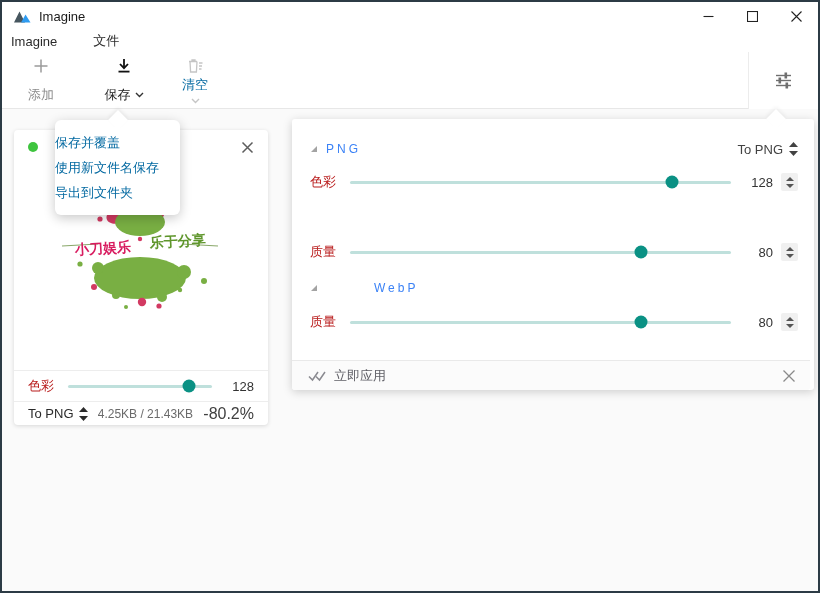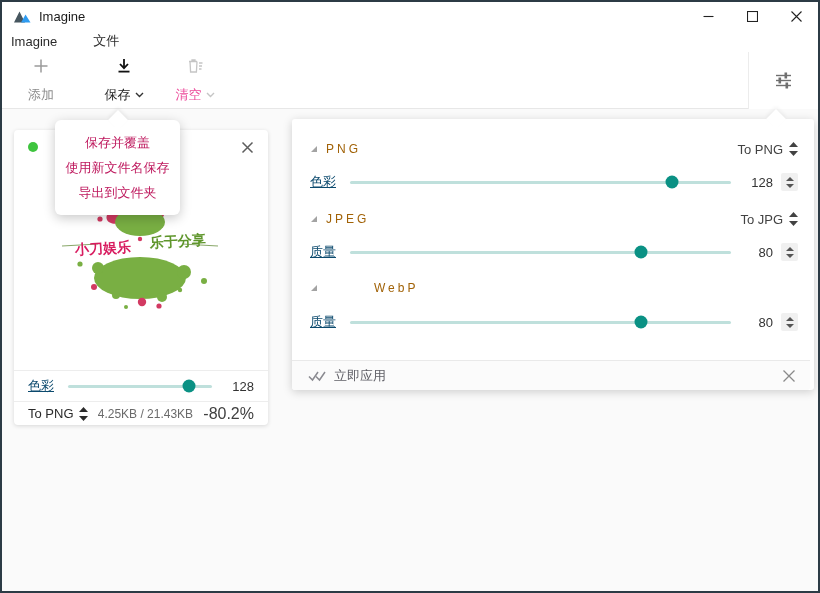--- a/index.html
+++ b/index.html
@@ -20,51 +20,51 @@
 
   
   .toolbar { position:absolute; left:2px; top:52px; right:2px; height:57px; background:#fff; border-bottom:1px solid #e7e7e7; }
   .tool-btn { position:absolute; top:6px; height:46px; display:flex; flex-direction:column; align-items:center; justify-content:space-between; }
   .tool-label { font-size:13px; display:flex; align-items:center; gap:4px; }
   .btn-add { left:16px; width:46px; }
   .btn-save { left:94px; width:56px; }
   .btn-clear { left:164px; width:58px; }
   .btn-add .tool-label { color:#8c8c8c; }
   .btn-save .tool-label { color:#1f1f1f;text-align:right; }
-  .btn-clear .tool-label { color:#ec4899; }
+  .btn-clear .tool-label { color:#0369a1;flex-direction:column; }
   .settings-tile { position:absolute; right:0; top:0; width:70px; height:57px; background:#fff; border-left:1px solid #ececec; display:flex; align-items:center; justify-content:center; }
 
   
   .card { position:absolute; left:14px; top:130px; width:254px; height:295px; background:#fff; border-radius:4px; box-shadow:0 1px 4px rgba(0,0,0,.14); }
   .card-header { position:absolute; left:0; top:0; right:0; height:34px; display:flex; align-items:center; padding:0 14px; }
   .status-dot { width:10px; height:10px; border-radius:50%; background:#3ec43e; }
   .card-close { margin-left:auto; display:flex; align-items:center; }
   .card-image { position:absolute; left:0; top:34px; right:0; height:206px; display:flex; align-items:center; justify-content:flex-start; flex-direction:column; }
   .card-slider-row { position:absolute; left:0; top:240px; right:0; height:31px; border-top:1px solid #ededed; display:flex; align-items:center; padding:0 14px; }
   .card-footer { position:absolute; left:0; top:271px; right:0; height:24px; border-top:1px solid #ededed; display:flex; align-items:center; padding:0 14px; }
   .fmt-select { display:flex; align-items:center; gap:5px; font-size:13px; color:#2b2b2b; }
   .size-text { flex:1; text-align:center; font-size:12px; color:#6a6a6a; }
   .savings { font-size:16px; color:#404040; }
 
   
-  .slider-label { font-size:13px; color:#0c4a6e; width:40px; flex:none;text-decoration:underline; }
+  .slider-label { font-size:13px; color:#b91c1c; width:40px; flex:none; }
   .slider-track { position:relative; flex:1; height:3px; border-radius:2px; background:#bfe0dc; margin-right:12px; }
   .slider-handle { position:absolute; top:50%; transform:translate(-50%,-50%); width:13px; height:13px; border-radius:50%; background:#0a9184; }
   .slider-value { width:30px; text-align:right; font-size:13px; color:#333; flex:none; }
 
   
   .dropdown { position:absolute; left:55px; top:120px; width:125px; background:#fff; border-radius:6px; box-shadow:0 3px 12px rgba(0,0,0,.22); padding:10px 0; z-index:50; }
   .dropdown::before { content:""; position:absolute; left:56px; top:-7px; width:14px; height:14px; background:#fff; transform:rotate(45deg); box-shadow:-2px -2px 4px rgba(0,0,0,.06); }
-  .dropdown-item { height:25px; line-height:25px; text-align:center; font-size:13px; color:#be185d; white-space:nowrap; }
+  .dropdown-item { height:25px; line-height:25px; text-align:left; font-size:13px; color:#0369a1; white-space:nowrap; }
 
   
   .popover { position:absolute; left:292px; top:119px; width:522px; height:271px; background:#fff; border-radius:3px; box-shadow:0 2px 10px rgba(0,0,0,.18); z-index:40; }
   .popover::before { content:""; position:absolute; left:477px; top:-7px; width:14px; height:14px; background:#fff; transform:rotate(45deg); box-shadow:-2px -2px 4px rgba(0,0,0,.05); }
   .sec-header { position:absolute; left:0; right:0; height:28px; display:flex; align-items:center; padding:0 16px 0 18px; }
-  .sec-title { font-size:12px; color:#a16207; letter-spacing:3px; margin-left:8px; }
+  .sec-title { font-size:12px; color:#3b82f6; letter-spacing:3px; margin-left:8px; }
   .sec-fmt { margin-left:auto; display:flex; align-items:center; gap:6px; font-size:13px; color:#424242; }
   .sec-slider { position:absolute; left:0; right:0; height:28px; display:flex; align-items:center; padding:0 16px 0 18px; }
   .spinner { width:17px; height:18px; margin-left:8px; background:#f0f0f0; border-radius:2px; display:flex; align-items:center; justify-content:center; flex:none; }
   .pop-footer { position:absolute; left:0; right:4px; bottom:0; height:30px; border-top:1px solid #e9e9e9; background:#fbfbfb; border-radius:0 0 3px 3px; display:flex; align-items:center; padding:0 14px 0 16px; }
   .apply-label { font-size:13px; color:#5f5f66; margin-left:8px; }
   .pop-close { margin-left:auto; display:flex; align-items:center; }
 </style>
 </head>
 <body>
 
@@ -241,33 +241,20 @@
     </span>
     <span class="slider-value">128</span>
     <span class="spinner">
       <svg width="8" height="11" viewBox="0 0 8 11">
           <polygon points="4,0 8,4 0,4" fill="#555"></polygon>
           <polygon points="0,7 8,7 4,11" fill="#555"></polygon>
         </svg>
     </span>
   </div>
 
-  <div class="sec-header" style="top:86px;">
-    <svg width="8" height="8" viewBox="0 0 8 8">
-        <polygon points="1,7 7,7 7,1" fill="#a3a3a3"></polygon>
-      </svg>
-    <span class="sec-title">JPEG</span>
-    <span class="sec-fmt">
-      <span>To JPG</span>
-      <svg width="9" height="14" viewBox="0 0 9 14">
-          <polygon points="4.5,0 9,5 0,5" fill="#424242"></polygon>
-          <polygon points="0,9 9,9 4.5,14" fill="#424242"></polygon>
-        </svg>
-    </span>
-  </div>
   <div class="sec-slider" style="top:119px;">
     <span class="slider-label">质量</span>
     <span class="slider-track">
       <span class="slider-handle" style="left:76.5%;"></span>
     </span>
     <span class="slider-value">80</span>
     <span class="spinner">
       <svg width="8" height="11" viewBox="0 0 8 11">
           <polygon points="4,0 8,4 0,4" fill="#555"></polygon>
           <polygon points="0,7 8,7 4,11" fill="#555"></polygon>

